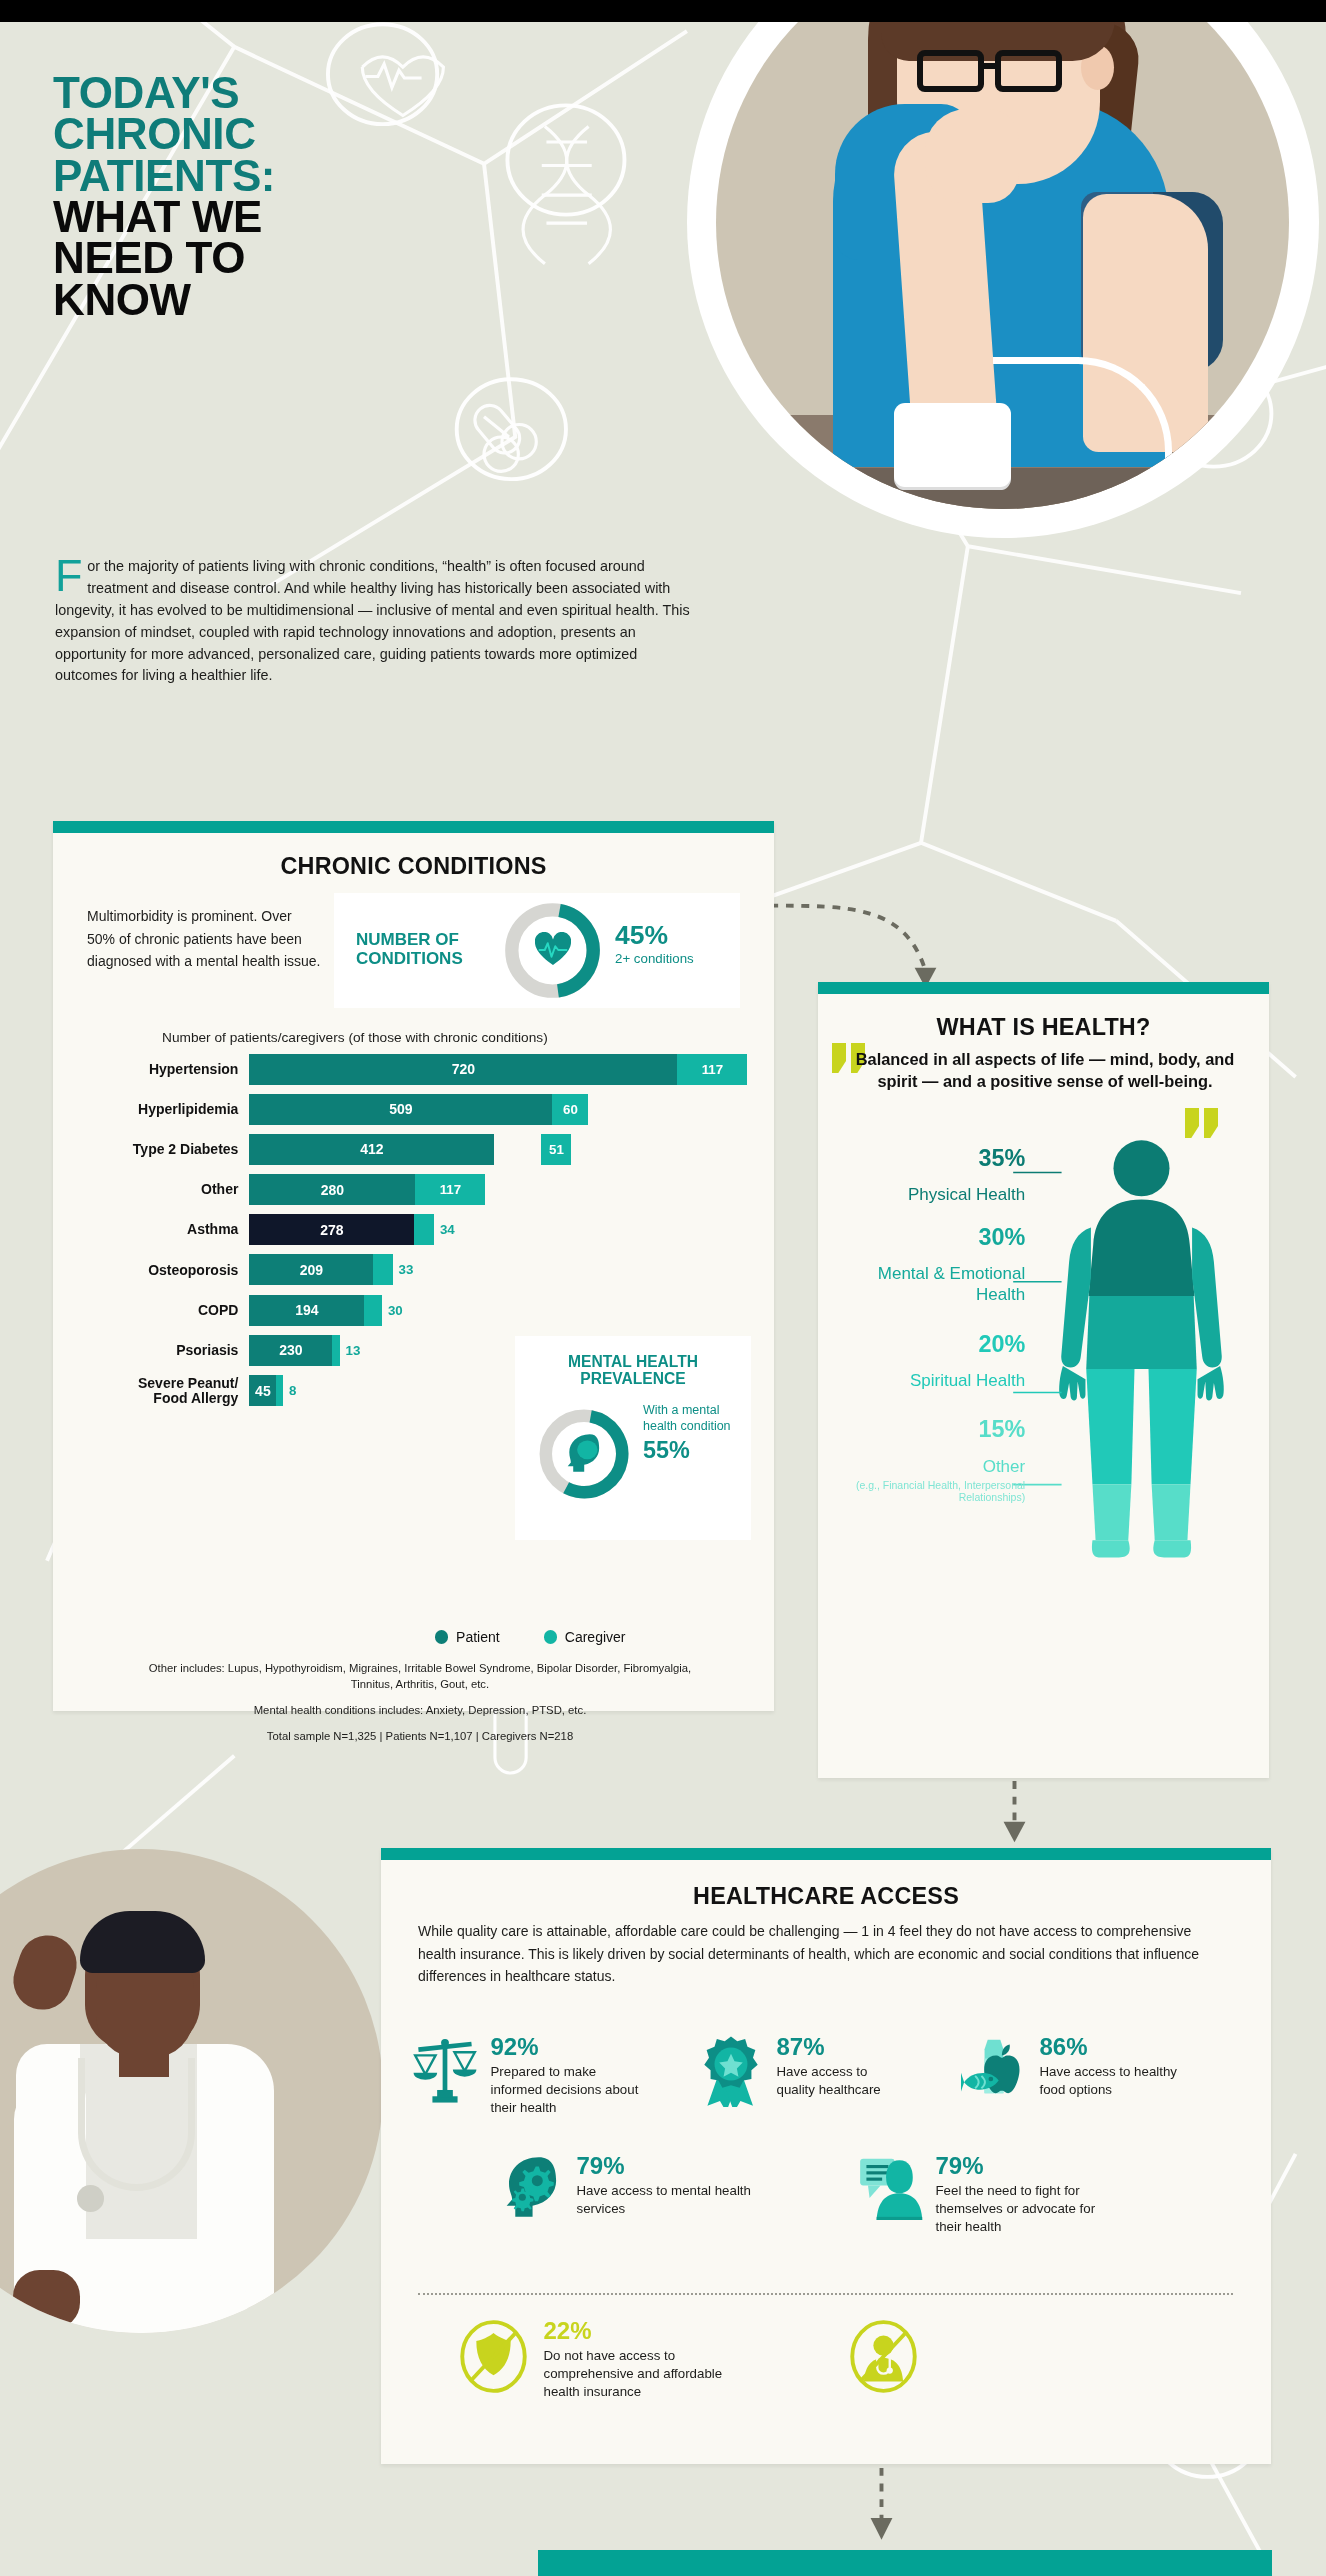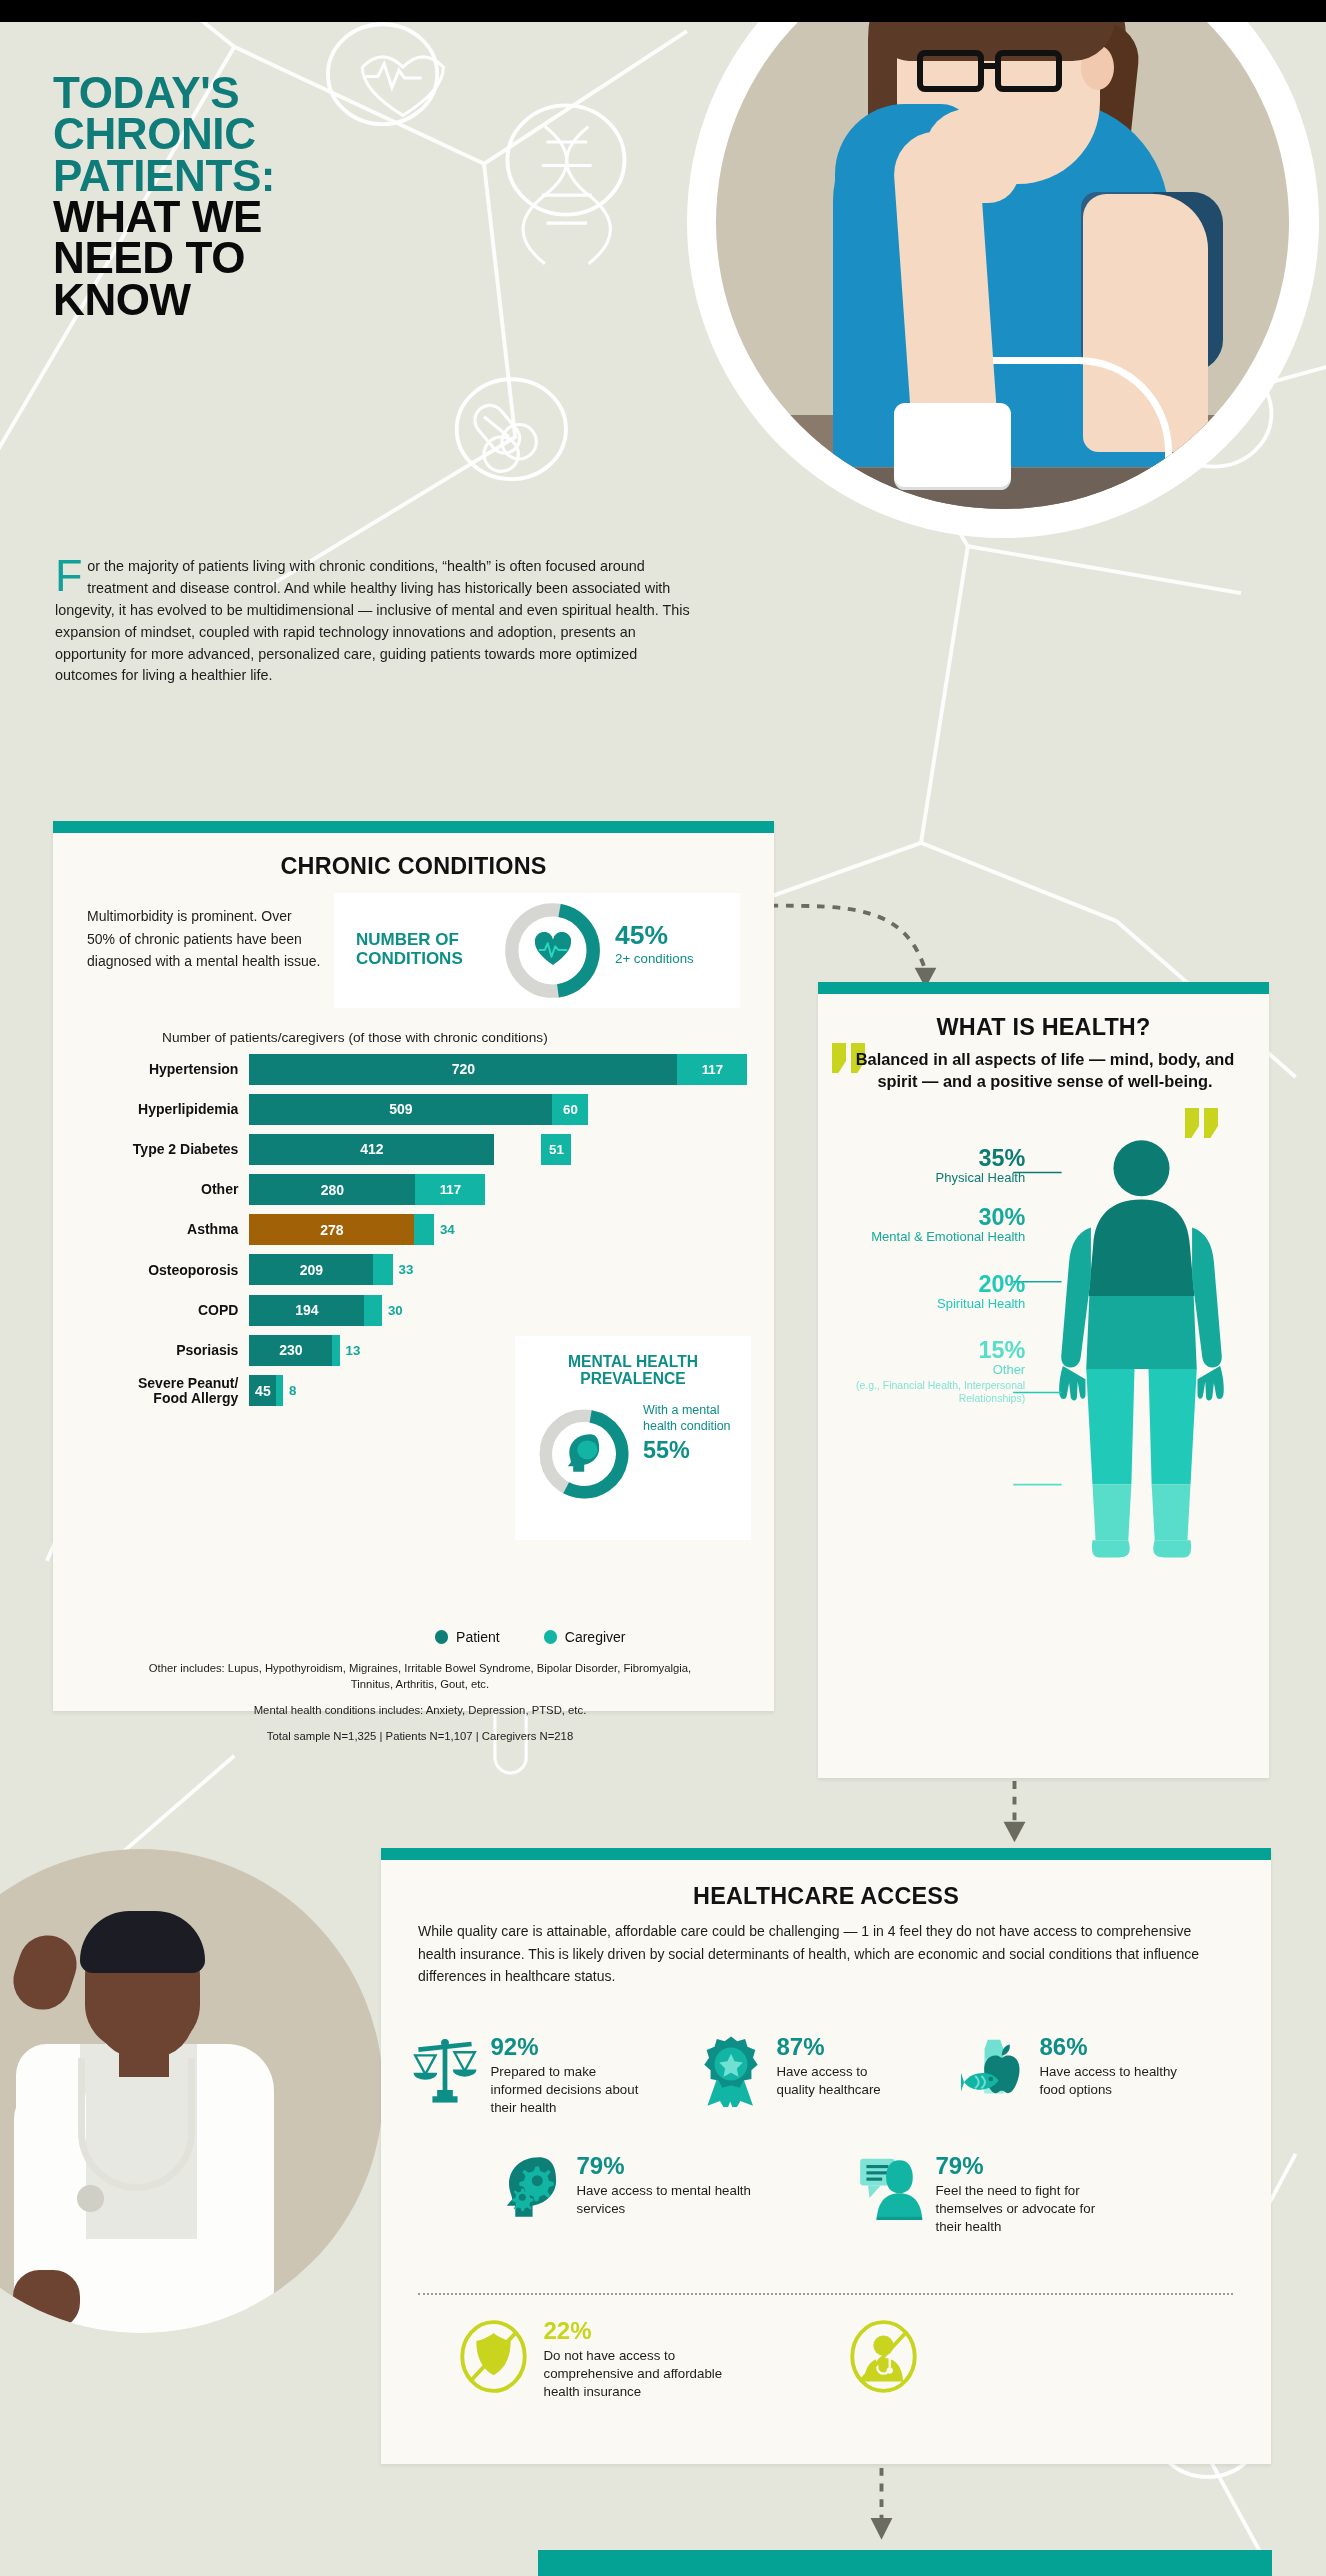--- a/index.html
+++ b/index.html
@@ -218,21 +218,21 @@
   }
   .qmark span.a { left:0; } .qmark span.b { left:19px; }
   .qm-open { left: 14px; top: 61px; }
   .qm-close { left: 367px; top: 126px; }
 
   .body-fig { position:absolute; left: 234px; top: 153px; width: 179px; height: 437px; }
 
   .hstats { position: absolute; left: 20px; top: 165px; width: 195px; }
   .hstat { text-align: right; padding-right: 7.8px; margin-bottom: 20px; }
   .hstat .pct { font-weight: 900; font-size: 23.4px; line-height:1; font-stretch: condensed; }
-  .hstat .lbl { font-size: 13px; line-height: 1.2; margin-top: 0; }
+  .hstat .lbl { font-size: 17px; line-height: 1.2; margin-top: 15px; }
   .hstat .sub { font-size: 10.5px; line-height: 1.2; margin-top: 1.6px; }
 
   
   #access { left: 381px; top: 1848px; width: 890px; height: 616px; }
   #access .panel-title { margin-top: 23.4px; }
   .acc-intro {
     position:absolute; left: 37px; top: 72px; width: 815px;
     font-size: 14px; line-height: 1.62; color:#1d1d1b;
   }
   .acc-grid { position:absolute; left: 31px; top: 187px; width: 827px; }
@@ -439,21 +439,21 @@
         <div class="bar-row">
           <div class="bar-label">Other</div>
           <div class="bar-track">
             <div class="seg-p" style="width: 166px; background: rgb(13, 127, 119);">280</div>
             <div class="seg-c" style="width: 70px; background: rgb(18, 181, 164);">117</div>
           </div>
         </div>
         <div class="bar-row">
           <div class="bar-label">Asthma</div>
           <div class="bar-track">
-            <div class="seg-p" style="width: 165px; background: #a16207;">278</div>
+            <div class="seg-p" style="width: 165px; background: #0f172a;">278</div>
             <div class="seg-cbar" style="width: 20px; background: rgb(18, 181, 164);"></div>
             <div class="seg-c outside">34</div>
           </div>
         </div>
         <div class="bar-row">
           <div class="bar-label">Osteoporosis</div>
           <div class="bar-track">
             <div class="seg-p" style="width: 124px; background: rgb(13, 127, 119);">209</div>
             <div class="seg-cbar" style="width: 19.6px; background: rgb(18, 181, 164);"></div>
             <div class="seg-c outside">33</div>

